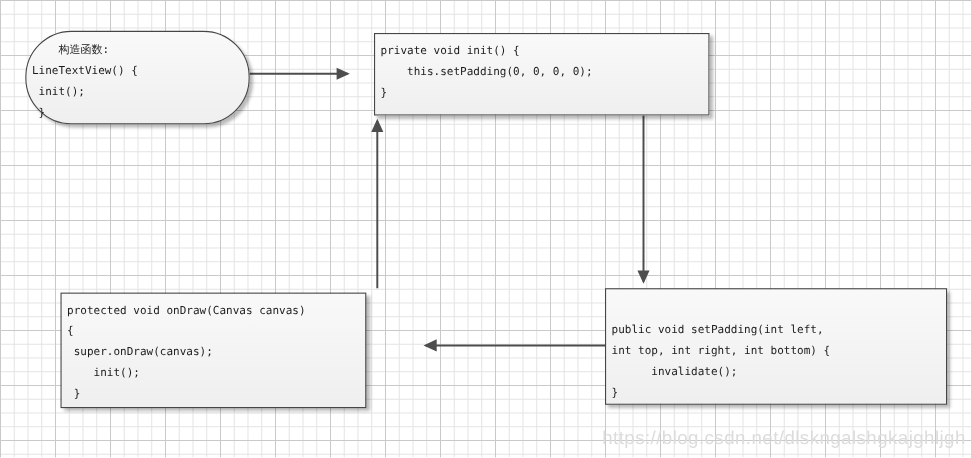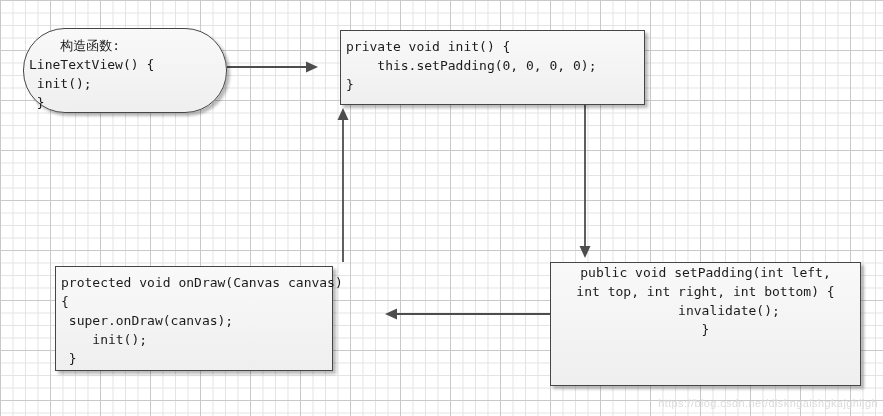--- a/index.html
+++ b/index.html
@@ -27,39 +27,39 @@
     width: 883px; height: 416px;
     pointer-events: none;
   }
   .node {
     position: absolute;
     box-sizing: border-box;
     background: linear-gradient(180deg, #f9f9f9 0%, #efefef 100%);
     border: 1.4px solid #464646;
     box-shadow: 3px 3px 3px rgba(0,0,0,0.28);
     color: #1b1b1b;
-    font-size: 13px;
+    font-size: 10px;
     line-height: 19px;
     white-space: pre;
     padding: 6px 5px;
   }
   .node.bubble {
     border-radius: 42px;
     padding: 7px 0 0 5px;
   }
   #node-constructor { left: 23px;  top: 28px;  width: 204px; height: 85px; }
   #node-init        { left: 320px; top: 30px;  width: 305px; height: 75px; margin-left: 20px; }
   #node-ondraw      { left: 55px;  top: 266px; width: 278px; height: 105px; }
-  #node-setpadding  { left: 550px; top: 262px; width: 311px; height: 124px; padding-top: 0; text-align: center; }
+  #node-setpadding  { left: 550px; top: 262px; width: 311px; height: 106px; padding-top: 28px; }
   .watermark {
     position: absolute;
     right: 5px;
     bottom: 7px;
     font-family: "Liberation Sans", "DejaVu Sans", sans-serif;
-    font-size: 11px;
+    font-size: 17px;
     letter-spacing: 0.4px;
     color: #dcdcdc;
     user-select: none;
   }
 </style>
 </head>
 <body>
 
 <div class="canvas">
 

